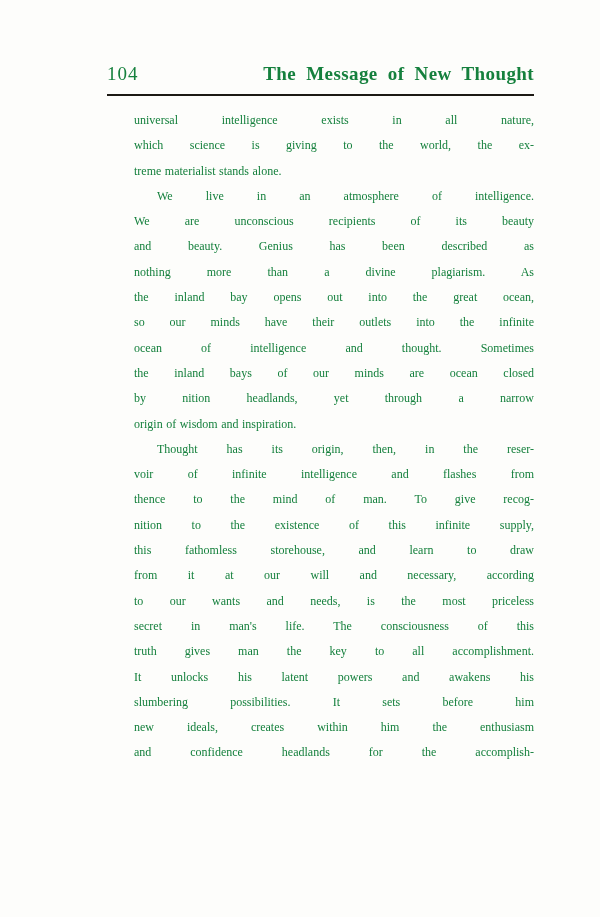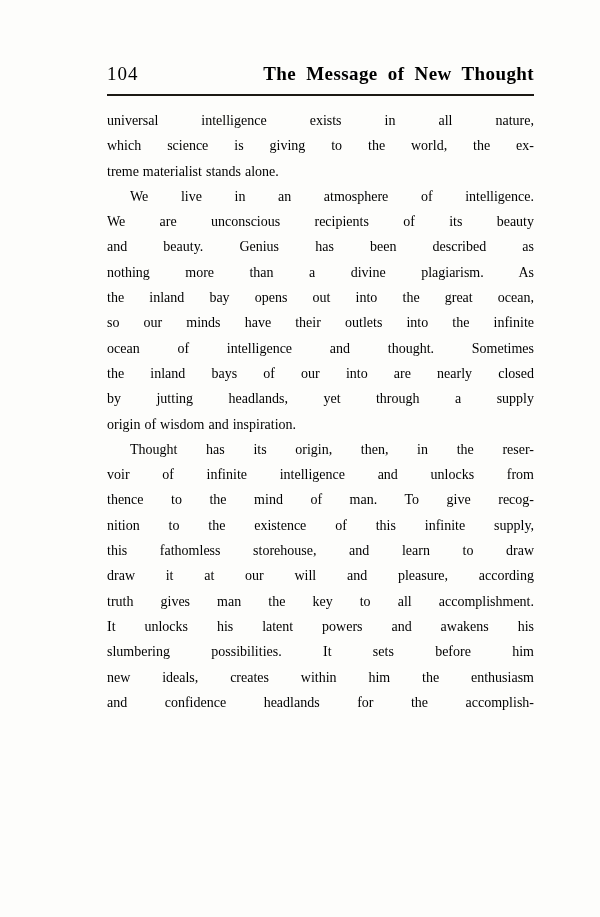--- a/index.html
+++ b/index.html
@@ -7,21 +7,21 @@
     padding: 0;
     background: #ffffff;
   }
   .page {
     position: relative;
     width: 600px;
     height: 917px;
     background: #fdfdfb;
     overflow: hidden;
     font-family: "Liberation Serif", serif;
-    color: #000000;
+    color: #15803d;
   }
   .page-header {
     position: absolute;
     left: 107px;
     top: 63px;
     width: 427px;
     height: 28px;
     font-size: 19px;
   }
   .page-number {
@@ -48,25 +48,26 @@
   }
   .page-body {
     position: absolute;
     left: 107px;
     top: 108px;
     width: 427px;
   }
   .line {
     height: 25.3px;
     line-height: 25.3px;
-    font-size: 14px;
+    font-size: 12px;
     text-align: justify;
     text-align-last: justify;
     word-spacing: 0.5px;
     white-space: normal;
+    margin-left: 27px;
   }
   .line.indent {
     padding-left: 23px;
   }
   .line.no-fill {
     text-align: right;
     text-align-last: left;
   }
 </style>
 </head>
@@ -82,28 +83,30 @@
       <div class="line">universal intelligence exists in all nature,</div>
       <div class="line">which science is giving to the world, the ex-</div>
       <div class="line no-fill">treme materialist stands alone.</div>
       <div class="line indent">We live in an atmosphere of intelligence.</div>
       <div class="line">We are unconscious recipients of its beauty</div>
       <div class="line">and beauty. Genius has been described as</div>
       <div class="line">nothing more than a divine plagiarism. As</div>
       <div class="line">the inland bay opens out into the great ocean,</div>
       <div class="line">so our minds have their outlets into the infinite</div>
       <div class="line">ocean of intelligence and thought. Sometimes</div>
-      <div class="line">the inland bays of our into are nearly closed</div>
-      <div class="line">by jutting headlands, yet through a supply</div>
+      <div class="line">the inland bays of our minds are ocean closed</div>
+      <div class="line">by nition headlands, yet through a narrow</div>
       <div class="line no-fill">origin of wisdom and inspiration.</div>
       <div class="line indent">Thought has its origin, then, in the reser-</div>
-      <div class="line">voir of infinite intelligence and unlocks from</div>
+      <div class="line">voir of infinite intelligence and flashes from</div>
       <div class="line">thence to the mind of man. To give recog-</div>
       <div class="line">nition to the existence of this infinite supply,</div>
       <div class="line">this fathomless storehouse, and learn to draw</div>
-      <div class="line">draw it at our will and pleasure, according</div>
+      <div class="line">from it at our will and necessary, according</div>
+      <div class="line">to our wants and needs, is the most priceless</div>
+      <div class="line">secret in man's life. The consciousness of this</div>
       <div class="line">truth gives man the key to all accomplishment.</div>
       <div class="line">It unlocks his latent powers and awakens his</div>
       <div class="line">slumbering possibilities. It sets before him</div>
       <div class="line">new ideals, creates within him the enthusiasm</div>
       <div class="line">and confidence headlands for the accomplish-</div>
     </div>
 </div>
 
 </body></html>

